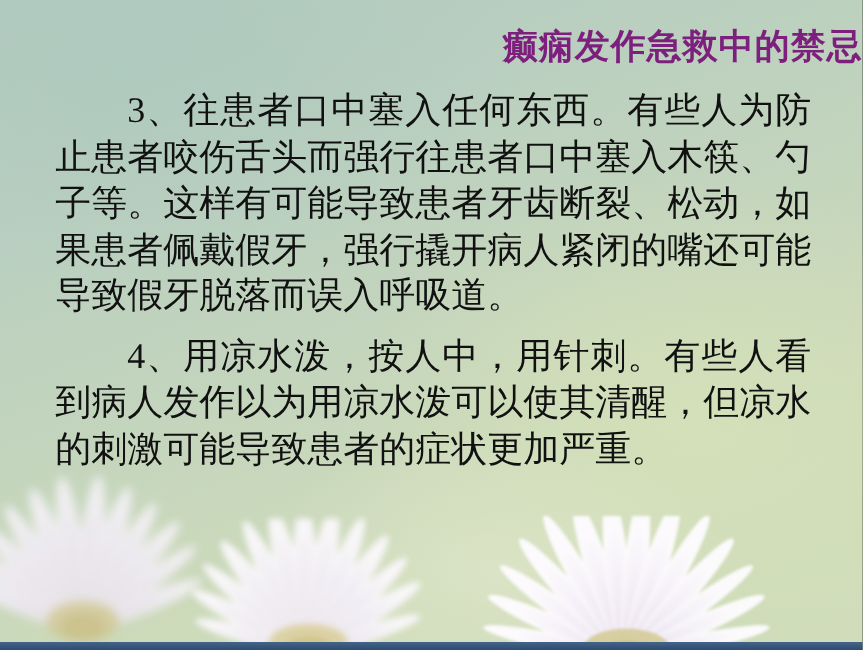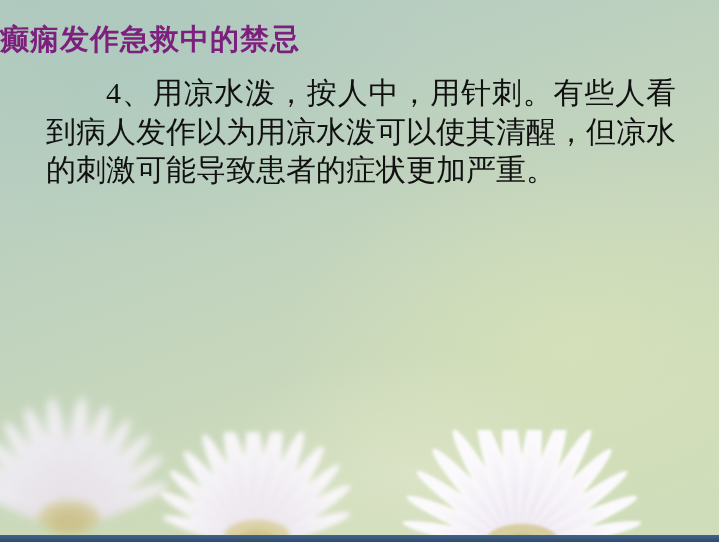--- a/index.html
+++ b/index.html
@@ -62,21 +62,21 @@
   .f-left   { left: -46px;  top: 392px; filter: blur(4.2px); opacity: .93; }
   .f-mid    { left: 132px;  top: 432px; filter: blur(2.6px); opacity: .96; }
   .f-right  { left: 372px;  top: 430px; filter: blur(1.5px); opacity: .98; }
 
   
   #title {
     position: absolute;
     left: 0;
     right: 0;
     top: 22px;
-    text-align: left;
+    text-align: right;
     color: #7d1f7d;
     font-size: 29px;
     font-weight: bold;
     letter-spacing: 1px;
     line-height: 34px;
     white-space: nowrap;
   }
 
   
   #body-text {
@@ -203,17 +203,18 @@
         <ellipse cx="150" cy="66" rx="6" ry="56" transform="rotate(-90 150 118)"></ellipse>
       </g>
       <ellipse cx="150" cy="110" rx="36" ry="16" fill="#d2c78d" opacity="0.82"></ellipse>
       <ellipse cx="150" cy="114" rx="22" ry="10" fill="#c3b776" opacity="0.65"></ellipse>
     </svg>
   </div>
 
   <div id="title">癫痫发作急救中的禁忌</div>
 
   <div id="body-text">
+    <p>3、往患者口中塞入任何东西。有些人为防止患者咬伤舌头而强行往患者口中塞入木筷、勺子等。这样有可能导致患者牙齿断裂、松动，如果患者佩戴假牙，强行撬开病人紧闭的嘴还可能导致假牙脱落而误入呼吸道。</p>
     <p>4、用凉水泼，按人中，用针刺。有些人看到病人发作以为用凉水泼可以使其清醒，但凉水的刺激可能导致患者的症状更加严重。</p>
   </div>
 
   <div id="bottom-bar"></div>
 </div>
 
 </body></html>

